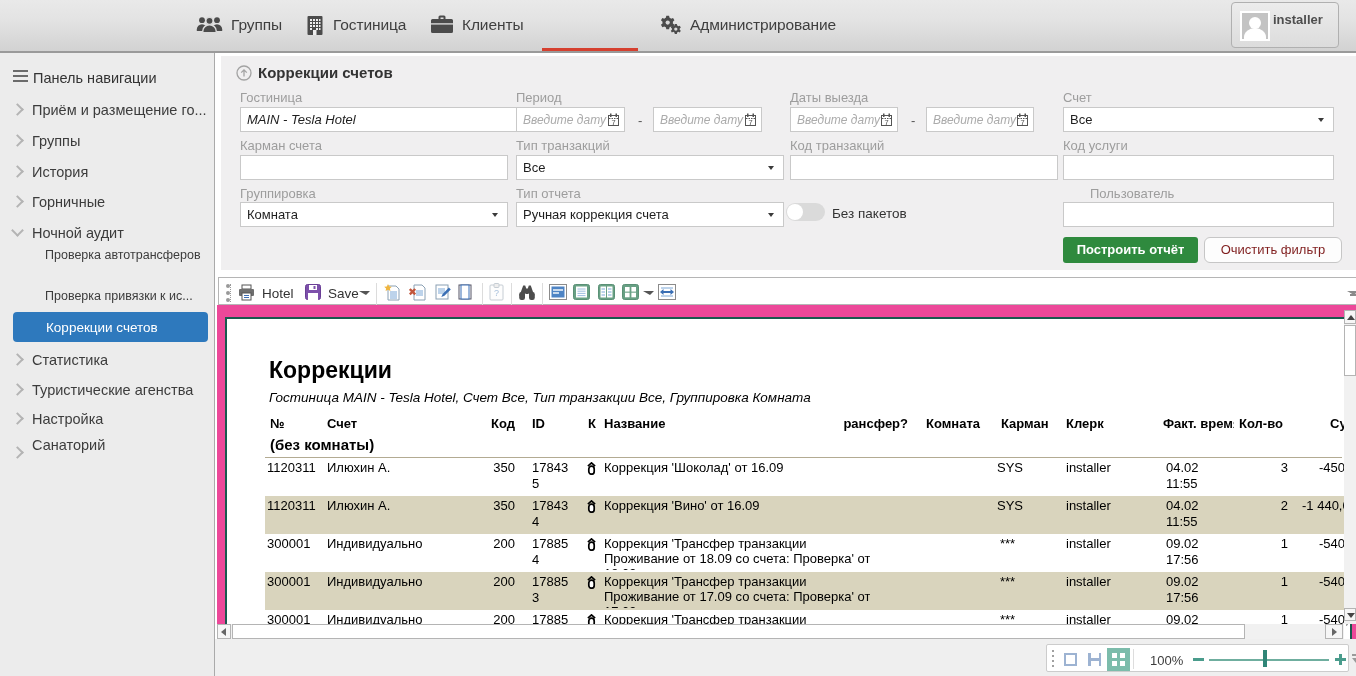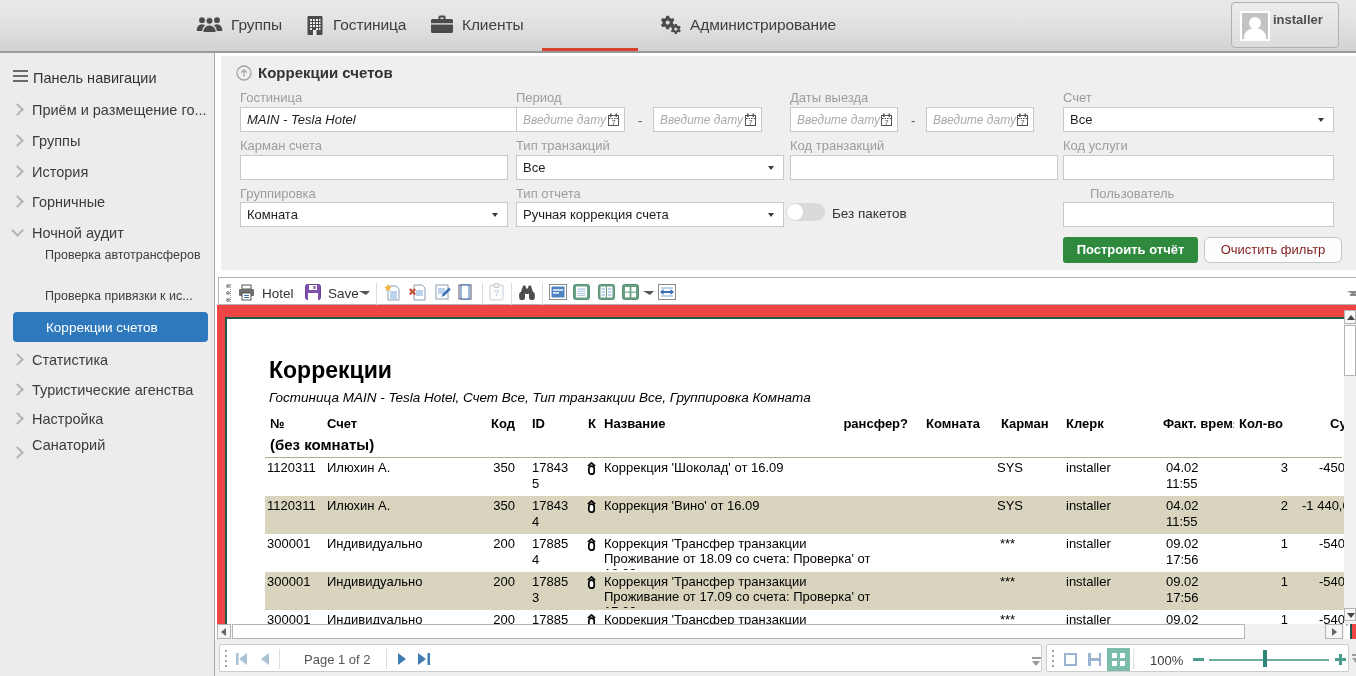--- a/index.html
+++ b/index.html
@@ -38,21 +38,21 @@
 .btn-green { position:absolute; left:842px; top:181px; width:135px; height:26px; background:#2f8a3e; border-radius:3px; color:#fff; font-size:13px; font-weight:bold; text-align:center; line-height:26px; }
 .btn-white { position:absolute; left:983px; top:181px; width:138px; height:26px; background:#fdfdfd; border:1px solid #c6c6c6; border-radius:6px; color:#7f1d1d; font-size:13px; text-align:center; line-height:24px; }
 
 #toggle { position:absolute; left:565px; top:147px; width:39px; height:18px; background:#dadada; border-radius:9px; }
 #toggle .knob { position:absolute; left:1px; top:1px; width:16px; height:16px; border-radius:50%; background:#fff; }
 
 #toolbar { position:absolute; left:218px; top:277px; width:1140px; height:28px; background:#fff; border:1px solid #b5b5b5; }
 .tsep { position:absolute; top:5px; width:1px; height:22px; background:#dcdcdc; }
 .tbtxt { position:absolute; top:8px; font-size:13.5px; color:#333; }
 
-#viewer { position:absolute; left:217px; top:305px; width:1139px; height:334px; background:#ef4444; overflow:hidden; }
+#viewer { position:absolute; left:217px; top:305px; width:1139px; height:334px; background:#ec4899; overflow:hidden; }
 #page { position:absolute; left:8px; top:12px; width:1127px; height:400px; background:#fff; border:2px solid #19594e; }
 
 .rp { position:absolute; color:#000; font-size:13px; line-height:16px; white-space:nowrap; }
 .lock { position:absolute; width:9px; height:13px; }
 .beige { position:absolute; left:38px; width:1083px; height:38px; background:#d9d4bd; }
 
 .sbx { position:absolute; background:#f1f1f1; }
 .sbtn { position:absolute; background:#f6f6f6; border:1px solid #b4b4b4; }
 .sthumb { position:absolute; background:#fff; border:1px solid #b4b4b4; }
 
@@ -458,42 +458,20 @@
 </div>
 <svg width="0" height="0" style="position:absolute;">
     <defs>
 <symbol id="locksym" viewBox="0 0 9 13">
   <path d="M0.9 4.2 L4.5 0.9 L8.1 4.2" fill="none" stroke="#000" stroke-width="1.7"></path>
   <rect x="1.8" y="4.2" width="5.4" height="8" rx="2.7" fill="#fff" stroke="#000" stroke-width="1.7"></rect>
 </symbol>
 </defs>
   </svg>
 <div id="bottom">
-  <div class="bpanel" style="left:4px;width:823px;">
-    <div class="dots" style="left:5px;top:5px;height:18px;"></div>
-    <svg style="position:absolute;left:15px;top:7px;" width="14" height="14" viewBox="0 0 14 14">
-        <rect x="1" y="1" width="2.5" height="12" fill="#a9c2d4"></rect>
-        <path d="M12 1 v12 l-8 -6 z" fill="#a9c2d4"></path>
-      </svg>
-    <svg style="position:absolute;left:39px;top:7px;" width="11" height="14" viewBox="0 0 11 14">
-        <path d="M10 1 v12 l-8 -6 z" fill="#a9c2d4"></path>
-      </svg>
-    <div style="position:absolute;left:59px;top:4px;width:1px;height:20px;background:#ddd;"></div>
-    <div style="position:absolute;left:84px;top:7px;font-size:13px;color:#555;">Page 1 of 2</div>
-    <div style="position:absolute;left:166px;top:4px;width:1px;height:20px;background:#ddd;"></div>
-    <svg style="position:absolute;left:177px;top:7px;" width="11" height="14" viewBox="0 0 11 14">
-        <path d="M1 1 v12 l8 -6 z" fill="#3e7cb1"></path>
-      </svg>
-    <svg style="position:absolute;left:197px;top:7px;" width="14" height="14" viewBox="0 0 14 14">
-        <path d="M1 1 v12 l8 -6 z" fill="#3e7cb1"></path>
-        <rect x="10.5" y="1" width="2.5" height="12" fill="#3e7cb1"></rect>
-      </svg>
-    <div style="position:absolute;left:812px;top:12px;width:9px;height:2px;background:#9a9a9a;"></div>
-    <div style="position:absolute;left:812px;top:16px;width:0;height:0;border-left:4.5px solid transparent;border-right:4.5px solid transparent;border-top:5px solid #9a9a9a;"></div>
-  </div>
   <div class="bpanel" style="left:831px;width:303px;">
     <div class="dots" style="left:5px;top:5px;height:18px;"></div>
     <div style="position:absolute;left:17px;top:8px;width:13px;height:13px;border:2px solid #9db3d2;"></div>
     <div style="position:absolute;left:41px;top:8px;width:13px;height:13px;">
       <div style="position:absolute;left:0;top:0;width:2.5px;height:13px;background:#9db3d2;"></div>
       <div style="position:absolute;right:0;top:0;width:2.5px;height:13px;background:#9db3d2;"></div>
       <div style="position:absolute;left:0;top:5px;width:13px;height:2.5px;background:#9db3d2;"></div>
     </div>
     <div style="position:absolute;left:60px;top:3px;width:23px;height:23px;background:#7cbcab;">
       <div style="position:absolute;left:5px;top:5px;width:5px;height:5px;background:#fff;"></div>

